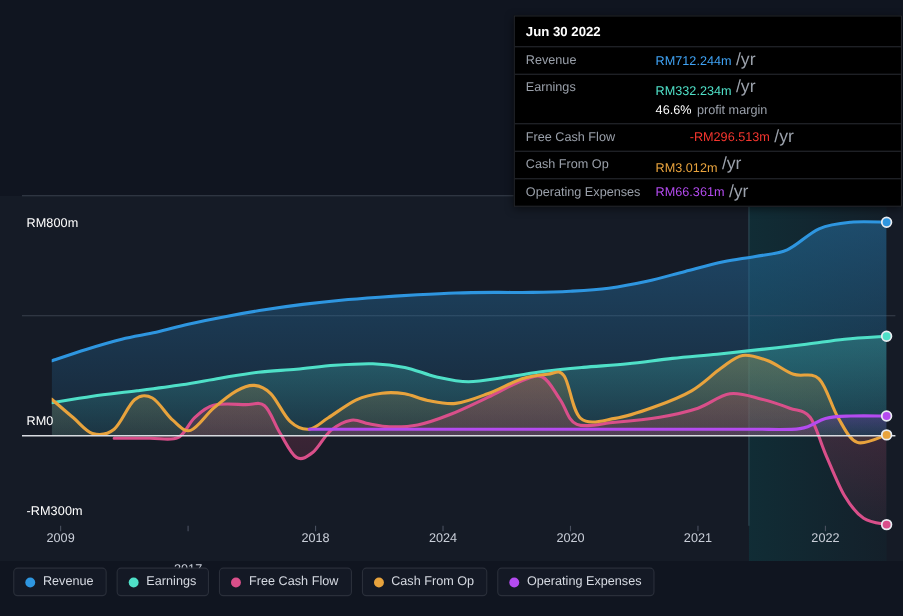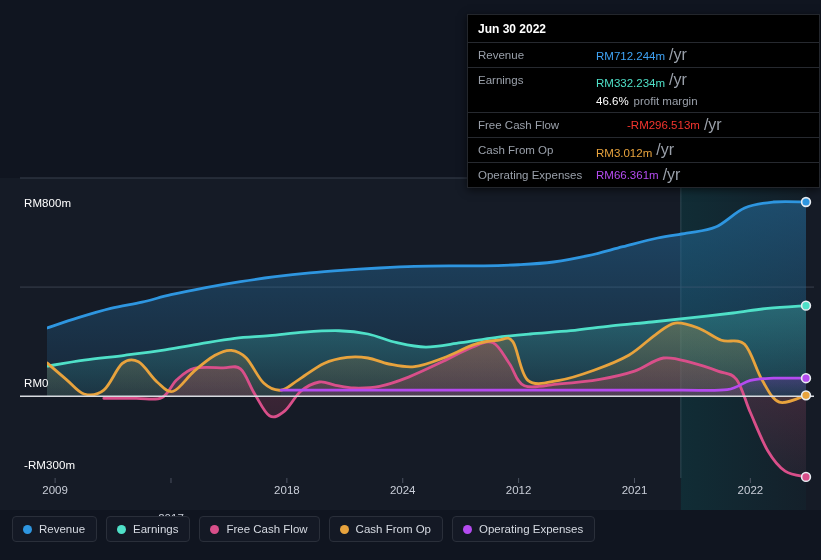--- a/index.html
+++ b/index.html
@@ -130,21 +130,21 @@
 
   <div class="ylab" style="left:24px;top:160px;margin-top:37px;">RM800m</div>
   <div class="ylab" style="left:24px;top:377px;">RM0</div>
   <div class="ylab" style="left:24px;top:459px;">-RM300m</div>
 
   <div id="xlabels">
       <div class="xlab" style="left: 55.1px; top: 484px;">2009</div>
       <div class="xlab" style="left: 171px; top: 512px;">2017</div>
       <div class="xlab" style="left: 286.9px; top: 484px;">2018</div>
       <div class="xlab" style="left: 402.7px; top: 484px;">2024</div>
-      <div class="xlab" style="left: 518.6px; top: 484px;">2012</div>
+      <div class="xlab" style="left: 518.6px; top: 484px;">2020</div>
       <div class="xlab" style="left: 634.5px; top: 484px;">2021</div>
       <div class="xlab" style="left: 750.4px; top: 484px;">2022</div>
     </div>
 
   <div id="tooltip">
     <div id="tt-date">Jun 30 2022</div>
     <div id="tt-rows">
         <div class="tt-row">
           <div class="tt-key">Revenue</div>
           <div style="display: flex; align-items: baseline;">

